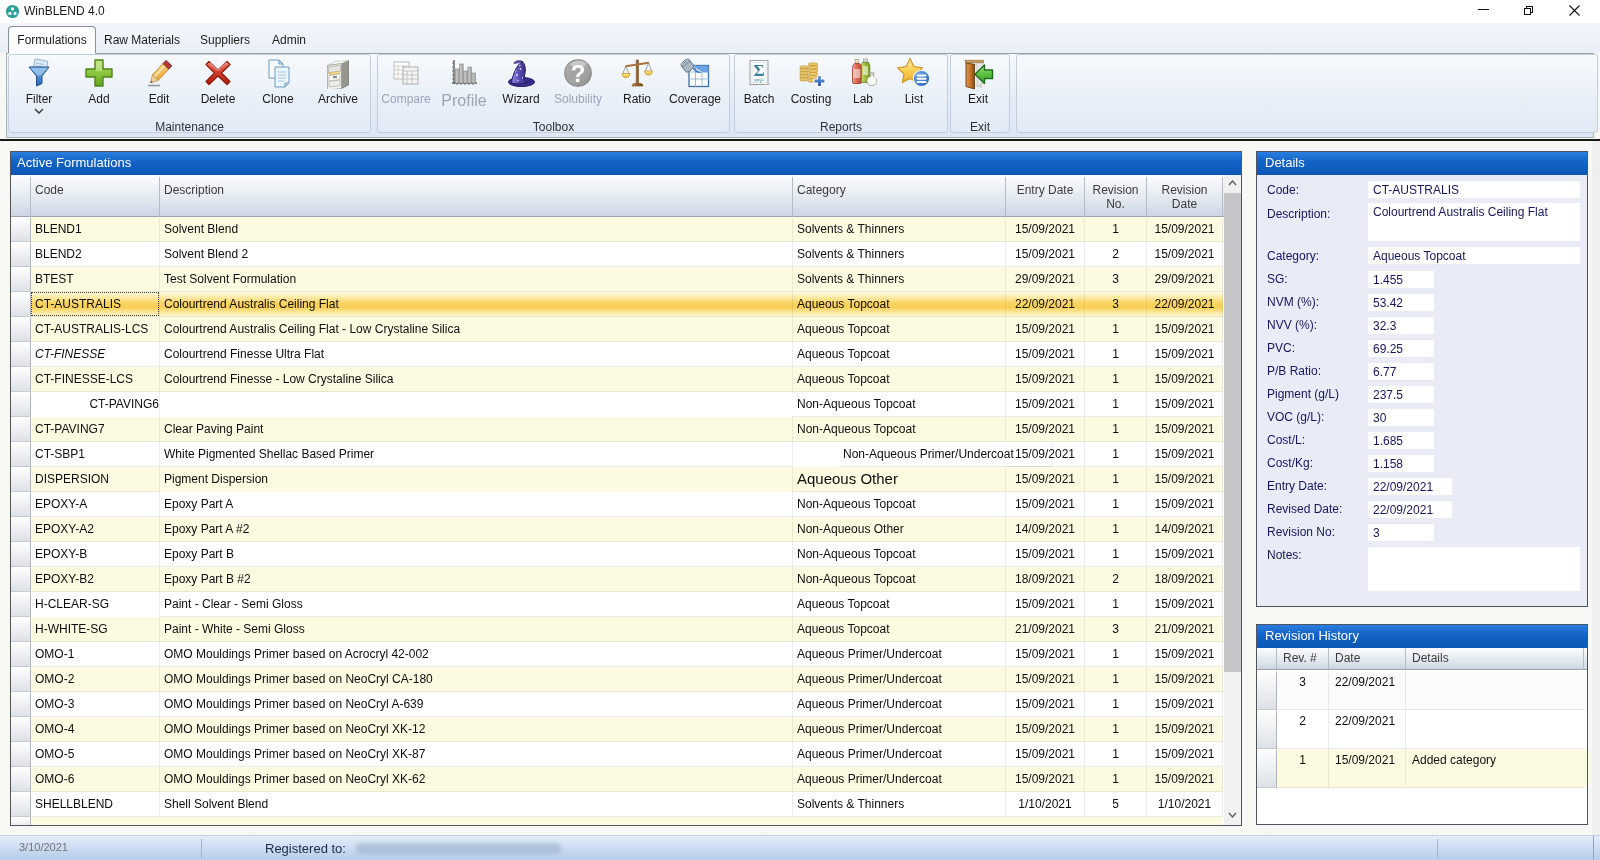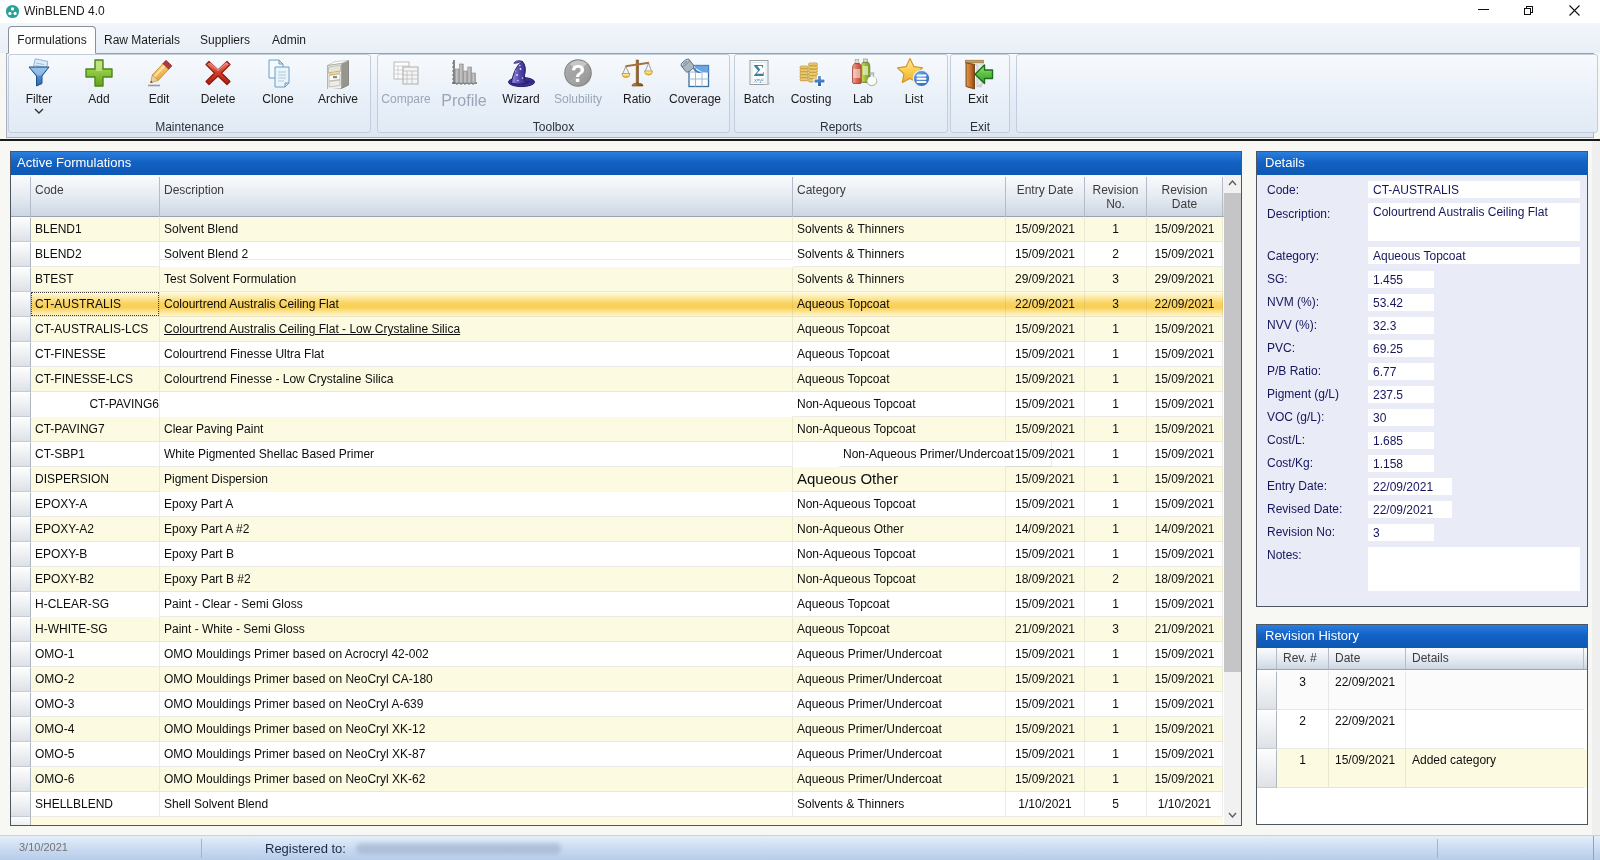--- a/index.html
+++ b/index.html
@@ -378,21 +378,21 @@
 <div class="abs" style="left:31px;top:217px;width:1192px;height:25px;background:#fcfbe2;"></div>
 <div class="abs" style="left:31px;top:217px;width:129px;height:25px;line-height:24px;padding-left:4px;border-right:1px solid rgba(130,130,110,0.15);border-bottom:1px solid rgba(150,150,130,0.18);overflow:hidden;white-space:nowrap;color:#0d0d0d;font-size:12px;">BLEND1</div>
 <div class="abs" style="left:160px;top:217px;width:633px;height:25px;line-height:24px;padding-left:4px;border-right:1px solid rgba(130,130,110,0.15);border-bottom:1px solid rgba(150,150,130,0.18);overflow:hidden;white-space:nowrap;color:#0d0d0d;font-size:12px;">Solvent Blend</div>
 <div class="abs" style="left:793px;top:217px;width:213px;height:25px;line-height:24px;padding-left:4px;border-right:1px solid rgba(130,130,110,0.15);border-bottom:1px solid rgba(150,150,130,0.18);overflow:hidden;white-space:nowrap;color:#0d0d0d;font-size:12px;">Solvents &amp; Thinners</div>
 <div class="abs" style="left:1006px;top:217px;width:79px;height:25px;line-height:24px;text-align:center;border-right:1px solid rgba(130,130,110,0.15);border-bottom:1px solid rgba(150,150,130,0.18);overflow:hidden;white-space:nowrap;color:#0d0d0d;font-size:12px;">15/09/2021</div>
 <div class="abs" style="left:1085px;top:217px;width:62px;height:25px;line-height:24px;text-align:center;border-right:1px solid rgba(130,130,110,0.15);border-bottom:1px solid rgba(150,150,130,0.18);overflow:hidden;white-space:nowrap;color:#0d0d0d;font-size:12px;">1</div>
 <div class="abs" style="left:1147px;top:217px;width:76px;height:25px;line-height:24px;text-align:center;border-right:1px solid rgba(130,130,110,0.15);border-bottom:1px solid rgba(150,150,130,0.18);overflow:hidden;white-space:nowrap;color:#0d0d0d;font-size:12px;">15/09/2021</div>
 <div class="abs" style="left:11px;top:242px;width:20px;height:25px;background:linear-gradient(#fdfdfd,#eceef1 55%,#dde1e6);border-right:1px solid #aeb6bf;border-bottom:1px solid #c6ccd2;border-top:1px solid #fff;"></div>
 <div class="abs" style="left:31px;top:242px;width:1192px;height:25px;background:#ffffff;"></div>
 <div class="abs" style="left:31px;top:242px;width:129px;height:25px;line-height:24px;padding-left:4px;border-right:1px solid rgba(130,130,110,0.15);border-bottom:1px solid rgba(150,150,130,0.18);overflow:hidden;white-space:nowrap;color:#0d0d0d;font-size:12px;">BLEND2</div>
-<div class="abs" style="left:160px;top:242px;width:633px;height:18px;line-height:24px;padding-left:4px;border-right:1px solid rgba(130,130,110,0.15);border-bottom:1px solid rgba(150,150,130,0.18);overflow:hidden;white-space:nowrap;color:#0d0d0d;font-size:12px;">Solvent Blend 2</div>
+<div class="abs" style="left:160px;top:242px;width:633px;height:25px;line-height:24px;padding-left:4px;border-right:1px solid rgba(130,130,110,0.15);border-bottom:1px solid rgba(150,150,130,0.18);overflow:hidden;white-space:nowrap;color:#0d0d0d;font-size:12px;">Solvent Blend 2</div>
 <div class="abs" style="left:793px;top:242px;width:213px;height:25px;line-height:24px;padding-left:4px;border-right:1px solid rgba(130,130,110,0.15);border-bottom:1px solid rgba(150,150,130,0.18);overflow:hidden;white-space:nowrap;color:#0d0d0d;font-size:12px;">Solvents &amp; Thinners</div>
 <div class="abs" style="left:1006px;top:242px;width:79px;height:25px;line-height:24px;text-align:center;border-right:1px solid rgba(130,130,110,0.15);border-bottom:1px solid rgba(150,150,130,0.18);overflow:hidden;white-space:nowrap;color:#0d0d0d;font-size:12px;">15/09/2021</div>
 <div class="abs" style="left:1085px;top:242px;width:62px;height:25px;line-height:24px;text-align:center;border-right:1px solid rgba(130,130,110,0.15);border-bottom:1px solid rgba(150,150,130,0.18);overflow:hidden;white-space:nowrap;color:#0d0d0d;font-size:12px;">2</div>
 <div class="abs" style="left:1147px;top:242px;width:76px;height:25px;line-height:24px;text-align:center;border-right:1px solid rgba(130,130,110,0.15);border-bottom:1px solid rgba(150,150,130,0.18);overflow:hidden;white-space:nowrap;color:#0d0d0d;font-size:12px;">15/09/2021</div>
 <div class="abs" style="left:11px;top:267px;width:20px;height:25px;background:linear-gradient(#fdfdfd,#eceef1 55%,#dde1e6);border-right:1px solid #aeb6bf;border-bottom:1px solid #c6ccd2;border-top:1px solid #fff;"></div>
 <div class="abs" style="left:31px;top:267px;width:1192px;height:25px;background:#fcfbe2;"></div>
 <div class="abs" style="left:31px;top:267px;width:129px;height:25px;line-height:24px;padding-left:4px;border-right:1px solid rgba(130,130,110,0.15);border-bottom:1px solid rgba(150,150,130,0.18);overflow:hidden;white-space:nowrap;color:#0d0d0d;font-size:12px;">BTEST</div>
 <div class="abs" style="left:160px;top:267px;width:633px;height:25px;line-height:24px;padding-left:4px;border-right:1px solid rgba(130,130,110,0.15);border-bottom:1px solid rgba(150,150,130,0.18);overflow:hidden;white-space:nowrap;color:#0d0d0d;font-size:12px;">Test Solvent Formulation</div>
 <div class="abs" style="left:793px;top:267px;width:213px;height:25px;line-height:24px;padding-left:4px;border-right:1px solid rgba(130,130,110,0.15);border-bottom:1px solid rgba(150,150,130,0.18);overflow:hidden;white-space:nowrap;color:#0d0d0d;font-size:12px;">Solvents &amp; Thinners</div>
 <div class="abs" style="left:1006px;top:267px;width:79px;height:25px;line-height:24px;text-align:center;border-right:1px solid rgba(130,130,110,0.15);border-bottom:1px solid rgba(150,150,130,0.18);overflow:hidden;white-space:nowrap;color:#0d0d0d;font-size:12px;">29/09/2021</div>
@@ -403,28 +403,28 @@
 <div class="abs" style="left:31px;top:292px;width:129px;height:25px;line-height:24px;padding-left:4px;border-right:1px solid rgba(130,130,110,0.15);border-bottom:1px solid rgba(150,150,130,0.18);overflow:hidden;white-space:nowrap;color:#0d0d0d;font-size:12px;">CT-AUSTRALIS</div>
 <div class="abs" style="left:160px;top:292px;width:633px;height:25px;line-height:24px;padding-left:4px;border-right:1px solid rgba(130,130,110,0.15);border-bottom:1px solid rgba(150,150,130,0.18);overflow:hidden;white-space:nowrap;color:#0d0d0d;font-size:12px;">Colourtrend Australis Ceiling Flat</div>
 <div class="abs" style="left:793px;top:292px;width:213px;height:25px;line-height:24px;padding-left:4px;border-right:1px solid rgba(130,130,110,0.15);border-bottom:1px solid rgba(150,150,130,0.18);overflow:hidden;white-space:nowrap;color:#0d0d0d;font-size:12px;">Aqueous Topcoat</div>
 <div class="abs" style="left:1006px;top:292px;width:79px;height:25px;line-height:24px;text-align:center;border-right:1px solid rgba(130,130,110,0.15);border-bottom:1px solid rgba(150,150,130,0.18);overflow:hidden;white-space:nowrap;color:#0d0d0d;font-size:12px;">22/09/2021</div>
 <div class="abs" style="left:1085px;top:292px;width:62px;height:25px;line-height:24px;text-align:center;border-right:1px solid rgba(130,130,110,0.15);border-bottom:1px solid rgba(150,150,130,0.18);overflow:hidden;white-space:nowrap;color:#0d0d0d;font-size:12px;">3</div>
 <div class="abs" style="left:1147px;top:292px;width:76px;height:25px;line-height:24px;text-align:center;border-right:1px solid rgba(130,130,110,0.15);border-bottom:1px solid rgba(150,150,130,0.18);overflow:hidden;white-space:nowrap;color:#0d0d0d;font-size:12px;">22/09/2021</div>
 <div class="abs" style="left:31px;top:292px;width:128px;height:24px;border:1px dotted #3b3b3b;"></div>
 <div class="abs" style="left:11px;top:317px;width:20px;height:25px;background:linear-gradient(#fdfdfd,#eceef1 55%,#dde1e6);border-right:1px solid #aeb6bf;border-bottom:1px solid #c6ccd2;border-top:1px solid #fff;"></div>
 <div class="abs" style="left:31px;top:317px;width:1192px;height:25px;background:#fcfbe2;"></div>
 <div class="abs" style="left:31px;top:317px;width:129px;height:25px;line-height:24px;padding-left:4px;border-right:1px solid rgba(130,130,110,0.15);border-bottom:1px solid rgba(150,150,130,0.18);overflow:hidden;white-space:nowrap;color:#0d0d0d;font-size:12px;">CT-AUSTRALIS-LCS</div>
-<div class="abs" style="left:160px;top:317px;width:633px;height:25px;line-height:24px;padding-left:4px;border-right:1px solid rgba(130,130,110,0.15);border-bottom:1px solid rgba(150,150,130,0.18);overflow:hidden;white-space:nowrap;color:#0d0d0d;font-size:12px;text-decoration:underline;">Colourtrend Australis Ceiling Flat - Low Crystaline Silica</div>
+<div class="abs" style="left:160px;top:317px;width:633px;height:25px;line-height:24px;padding-left:4px;border-right:1px solid rgba(130,130,110,0.15);border-bottom:1px solid rgba(150,150,130,0.18);overflow:hidden;white-space:nowrap;color:#0d0d0d;font-size:12px;">Colourtrend Australis Ceiling Flat - Low Crystaline Silica</div>
 <div class="abs" style="left:793px;top:317px;width:213px;height:25px;line-height:24px;padding-left:4px;border-right:1px solid rgba(130,130,110,0.15);border-bottom:1px solid rgba(150,150,130,0.18);overflow:hidden;white-space:nowrap;color:#0d0d0d;font-size:12px;">Aqueous Topcoat</div>
 <div class="abs" style="left:1006px;top:317px;width:79px;height:25px;line-height:24px;text-align:center;border-right:1px solid rgba(130,130,110,0.15);border-bottom:1px solid rgba(150,150,130,0.18);overflow:hidden;white-space:nowrap;color:#0d0d0d;font-size:12px;">15/09/2021</div>
 <div class="abs" style="left:1085px;top:317px;width:62px;height:25px;line-height:24px;text-align:center;border-right:1px solid rgba(130,130,110,0.15);border-bottom:1px solid rgba(150,150,130,0.18);overflow:hidden;white-space:nowrap;color:#0d0d0d;font-size:12px;">1</div>
 <div class="abs" style="left:1147px;top:317px;width:76px;height:25px;line-height:24px;text-align:center;border-right:1px solid rgba(130,130,110,0.15);border-bottom:1px solid rgba(150,150,130,0.18);overflow:hidden;white-space:nowrap;color:#0d0d0d;font-size:12px;">15/09/2021</div>
 <div class="abs" style="left:11px;top:342px;width:20px;height:25px;background:linear-gradient(#fdfdfd,#eceef1 55%,#dde1e6);border-right:1px solid #aeb6bf;border-bottom:1px solid #c6ccd2;border-top:1px solid #fff;"></div>
 <div class="abs" style="left:31px;top:342px;width:1192px;height:25px;background:#ffffff;"></div>
-<div class="abs" style="left:31px;top:342px;width:129px;height:25px;line-height:24px;padding-left:4px;border-right:1px solid rgba(130,130,110,0.15);border-bottom:1px solid rgba(150,150,130,0.18);overflow:hidden;white-space:nowrap;color:#0d0d0d;font-size:12px;">CT-FINESSE</div>
+<div class="abs" style="left:31px;top:342px;width:129px;height:25px;line-height:24px;padding-left:4px;border-right:1px solid rgba(130,130,110,0.15);border-bottom:1px solid rgba(150,150,130,0.18);overflow:hidden;white-space:nowrap;color:#0d0d0d;font-size:12px;font-style:italic;">CT-FINESSE</div>
 <div class="abs" style="left:160px;top:342px;width:633px;height:25px;line-height:24px;padding-left:4px;border-right:1px solid rgba(130,130,110,0.15);border-bottom:1px solid rgba(150,150,130,0.18);overflow:hidden;white-space:nowrap;color:#0d0d0d;font-size:12px;">Colourtrend Finesse Ultra Flat</div>
 <div class="abs" style="left:793px;top:342px;width:213px;height:25px;line-height:24px;padding-left:4px;border-right:1px solid rgba(130,130,110,0.15);border-bottom:1px solid rgba(150,150,130,0.18);overflow:hidden;white-space:nowrap;color:#0d0d0d;font-size:12px;">Aqueous Topcoat</div>
 <div class="abs" style="left:1006px;top:342px;width:79px;height:25px;line-height:24px;text-align:center;border-right:1px solid rgba(130,130,110,0.15);border-bottom:1px solid rgba(150,150,130,0.18);overflow:hidden;white-space:nowrap;color:#0d0d0d;font-size:12px;">15/09/2021</div>
 <div class="abs" style="left:1085px;top:342px;width:62px;height:25px;line-height:24px;text-align:center;border-right:1px solid rgba(130,130,110,0.15);border-bottom:1px solid rgba(150,150,130,0.18);overflow:hidden;white-space:nowrap;color:#0d0d0d;font-size:12px;">1</div>
 <div class="abs" style="left:1147px;top:342px;width:76px;height:25px;line-height:24px;text-align:center;border-right:1px solid rgba(130,130,110,0.15);border-bottom:1px solid rgba(150,150,130,0.18);overflow:hidden;white-space:nowrap;color:#0d0d0d;font-size:12px;">15/09/2021</div>
 <div class="abs" style="left:11px;top:367px;width:20px;height:25px;background:linear-gradient(#fdfdfd,#eceef1 55%,#dde1e6);border-right:1px solid #aeb6bf;border-bottom:1px solid #c6ccd2;border-top:1px solid #fff;"></div>
 <div class="abs" style="left:31px;top:367px;width:1192px;height:25px;background:#fcfbe2;"></div>
 <div class="abs" style="left:31px;top:367px;width:129px;height:25px;line-height:24px;padding-left:4px;border-right:1px solid rgba(130,130,110,0.15);border-bottom:1px solid rgba(150,150,130,0.18);overflow:hidden;white-space:nowrap;color:#0d0d0d;font-size:12px;">CT-FINESSE-LCS</div>
 <div class="abs" style="left:160px;top:367px;width:633px;height:25px;line-height:24px;padding-left:4px;border-right:1px solid rgba(130,130,110,0.15);border-bottom:1px solid rgba(150,150,130,0.18);overflow:hidden;white-space:nowrap;color:#0d0d0d;font-size:12px;">Colourtrend Finesse - Low Crystaline Silica</div>
 <div class="abs" style="left:793px;top:367px;width:213px;height:25px;line-height:24px;padding-left:4px;border-right:1px solid rgba(130,130,110,0.15);border-bottom:1px solid rgba(150,150,130,0.18);overflow:hidden;white-space:nowrap;color:#0d0d0d;font-size:12px;">Aqueous Topcoat</div>

